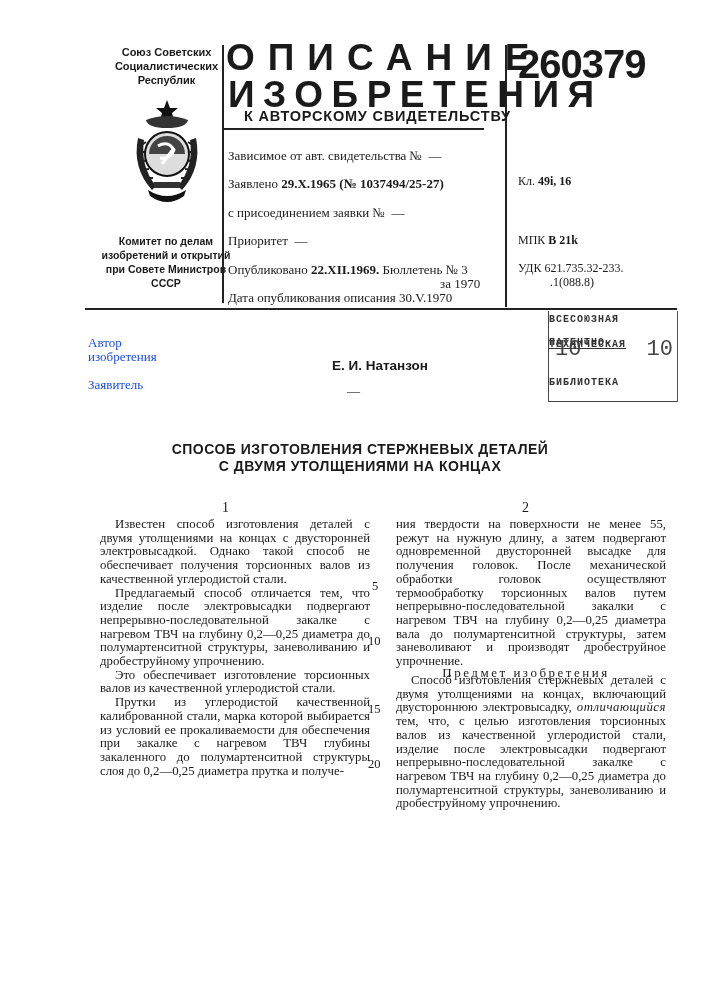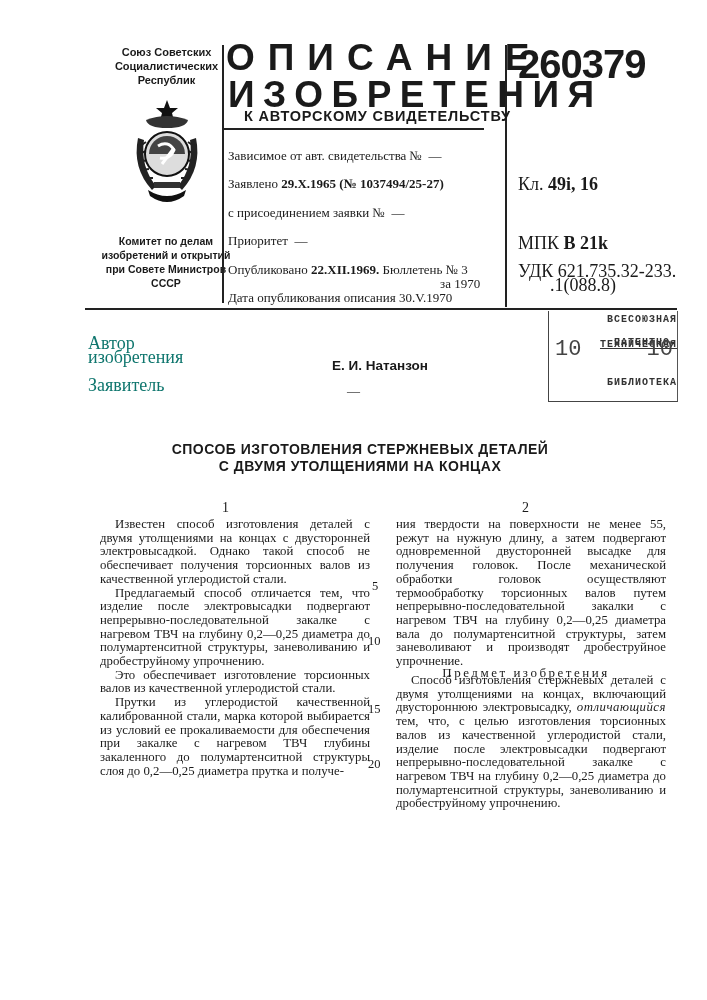--- a/index.html
+++ b/index.html
@@ -12,26 +12,26 @@
     .committee { left:100px; top:234px; width:132px; text-align:center; font-size:10.5px; font-weight:bold; line-height:14px; }
     .vline1 { left:222px; top:45px; width:1.5px; height:258px; background:#222; }
     .vline2 { left:505px; top:45px; width:1.5px; height:262px; background:#222; }
     .title1 { left:226px; top:38px; font-size:37px; font-weight:900; letter-spacing:13px; line-height:40px; }
     .title2 { left:228px; top:75px; font-size:37px; font-weight:900; letter-spacing:8.5px; line-height:40px; }
     .subtitle { left:244px; top:108px; font-size:14.5px; font-weight:bold; letter-spacing:0.8px; }
     .subrule { left:222px; top:128px; width:262px; height:1.5px; background:#222; }
     .number { left:518px; top:42px; font-size:40px; font-weight:900; letter-spacing:-1px; }
     .meta { left:228px; font-size:13px; line-height:16px; white-space:nowrap; }
     .meta b { font-weight:bold; }
-    .right-meta { left:518px; font-size:18px; white-space:nowrap; }
+    .right-meta { left:518px; font-size:12px; white-space:nowrap; }
     .hrule { left:85px; top:308px; width:592px; height:2px; background:#222; }
     .stamp { left:548px; top:311px; width:128px; height:90px; border-left:1.5px solid #444; border-bottom:1.5px solid #444; border-right:1.2px solid #555; }
-    .stamp .s-line { position:absolute; width:100%; text-align:right; font-size:10px; letter-spacing:1px; font-weight:bold; color:#333; font-family:"Liberation Mono", monospace; }
+    .stamp .s-line { position:absolute; width:100%; text-align:left; font-size:10px; letter-spacing:1px; font-weight:bold; color:#333; font-family:"Liberation Mono", monospace; }
     .stamp .s-num { position:absolute; top:26px; font-size:22px; color:#444; font-family:"Liberation Mono", monospace; }
-    .label { font-size:18px; line-height:14px; color:#0f766e; }
+    .label { font-size:13px; line-height:14px; color:#1d4ed8; }
     .author { left:332px; top:358px; font-size:13.5px; font-weight:bold; }
     .dash { left:347px; top:383px; font-size:13px; }
     .doc-title { left:160px; width:400px; text-align:center; font-size:14px; font-weight:bold; letter-spacing:0.5px; line-height:17px; }
     .colnum { font-size:14px; }
     .col { font-size:12.8px; line-height:13.7px; text-align:justify; }
     .col p { margin:0; text-indent:15px; }
     .col p.noind { text-indent:0; }
     .linenum { font-size:12.5px; }
     .section-head { left:386px; top:657px; width:280px; text-align:center; font-size:13px; letter-spacing:2.5px;margin-top:8px; }
     em { font-style:italic; letter-spacing:0.5px; }

